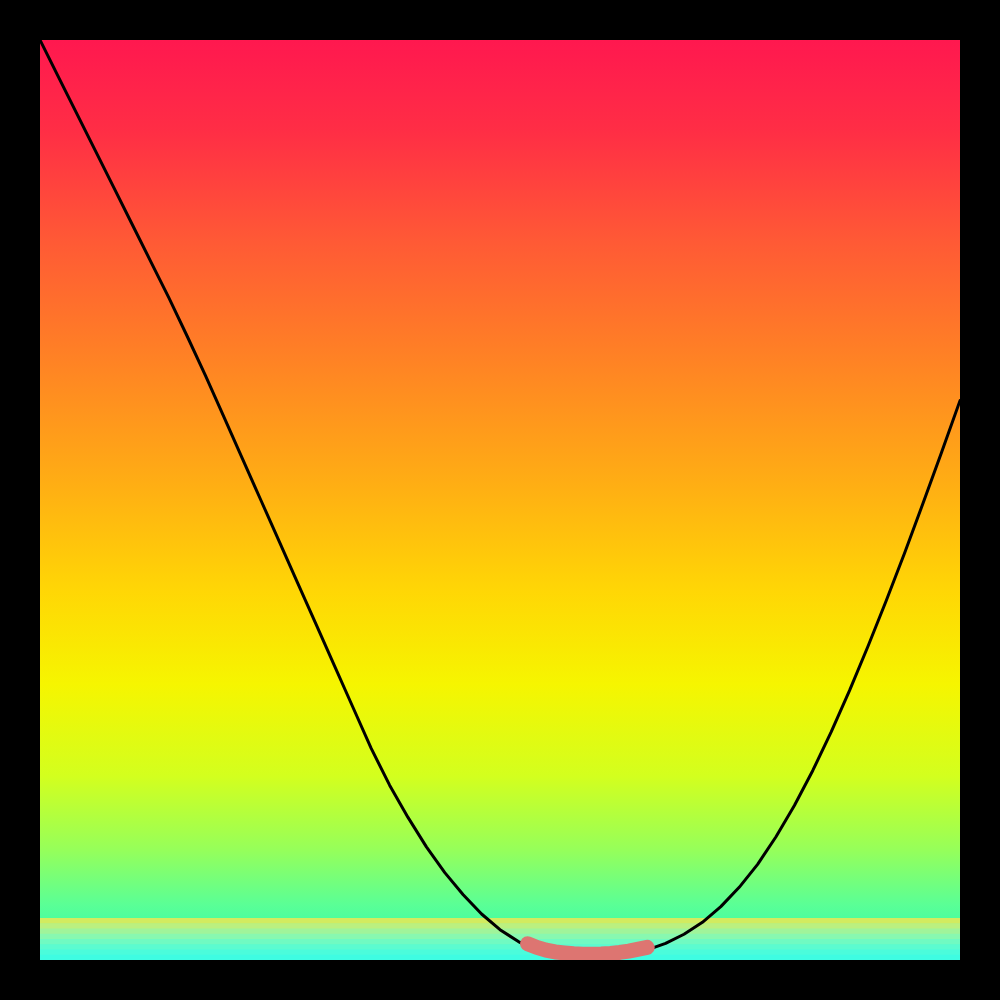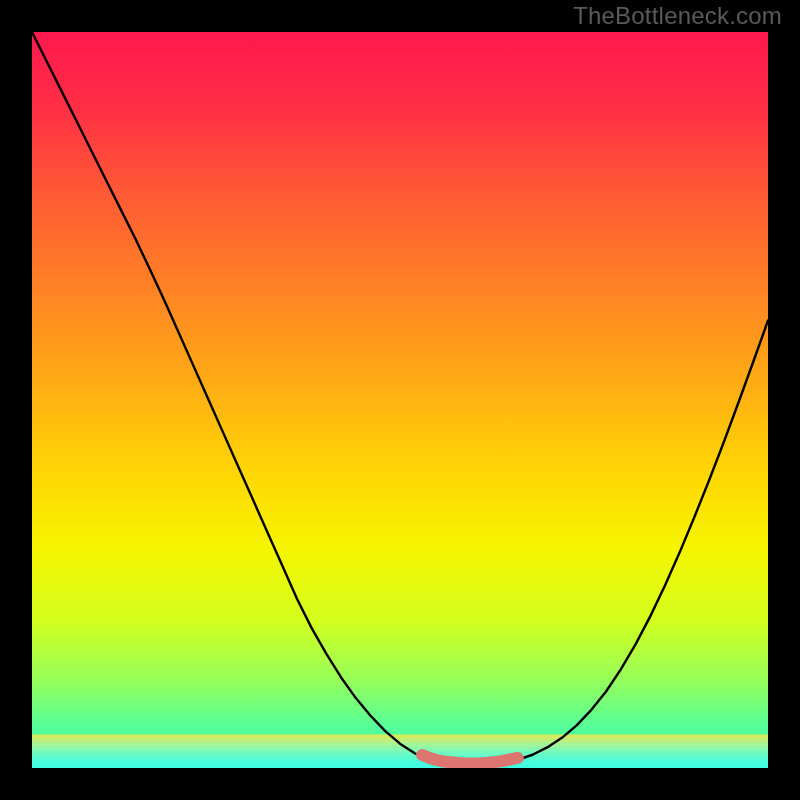--- a/index.html
+++ b/index.html
@@ -38,21 +38,20 @@
   .plot svg {
     display: block;
     width: 100%;
     height: 100%;
   }
 </style>
 </head>
 <body>
 
 <div class="frame">
-  <div class="watermark">TheBottleneck.com</div>
   <div class="plot">
     <svg viewBox="0 0 736 736" preserveAspectRatio="none">
       <defs>
         <linearGradient id="bgGrad" x1="0" y1="0" x2="0" y2="1">
             <stop offset="0%" stop-color="#ff184f"></stop>
             <stop offset="10%" stop-color="#ff2e45"></stop>
             <stop offset="22%" stop-color="#ff5a35"></stop>
             <stop offset="35%" stop-color="#ff8324"></stop>
             <stop offset="48%" stop-color="#ffad14"></stop>
             <stop offset="60%" stop-color="#ffd705"></stop>

